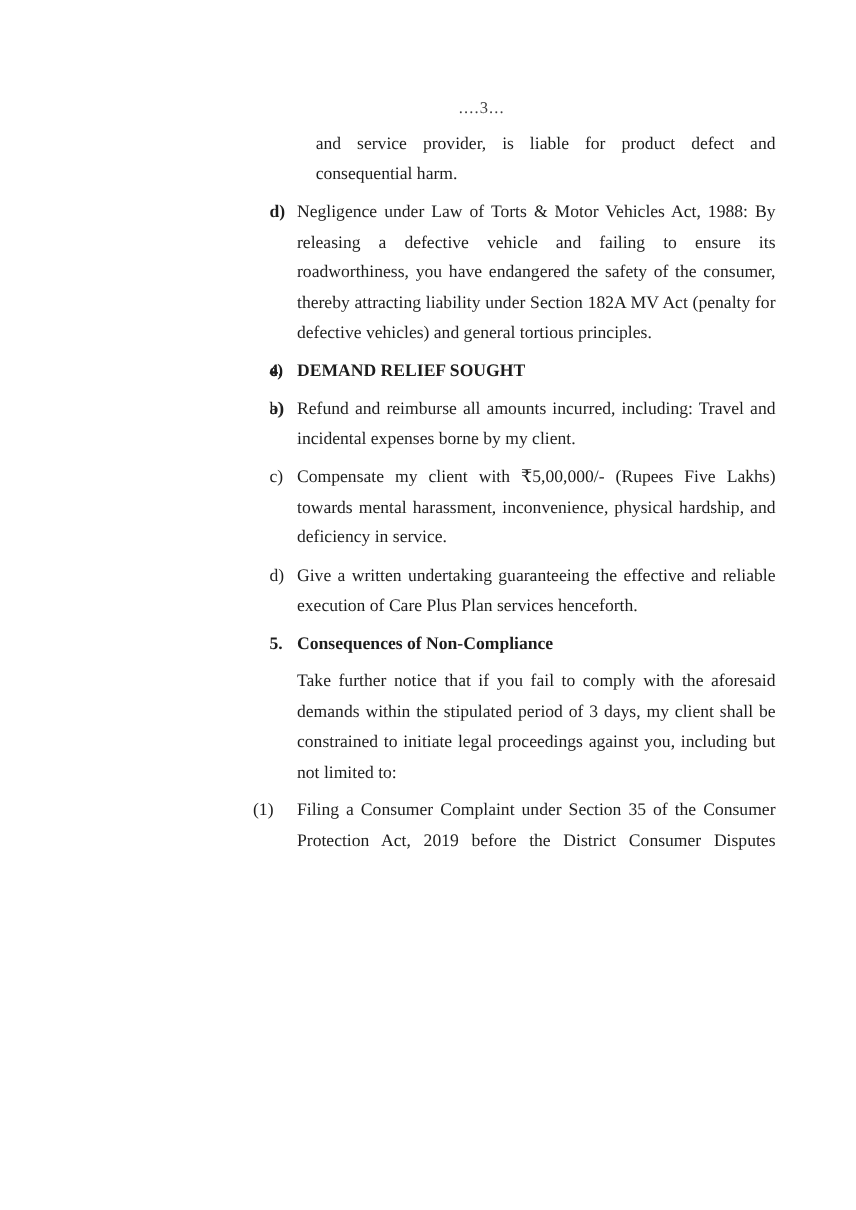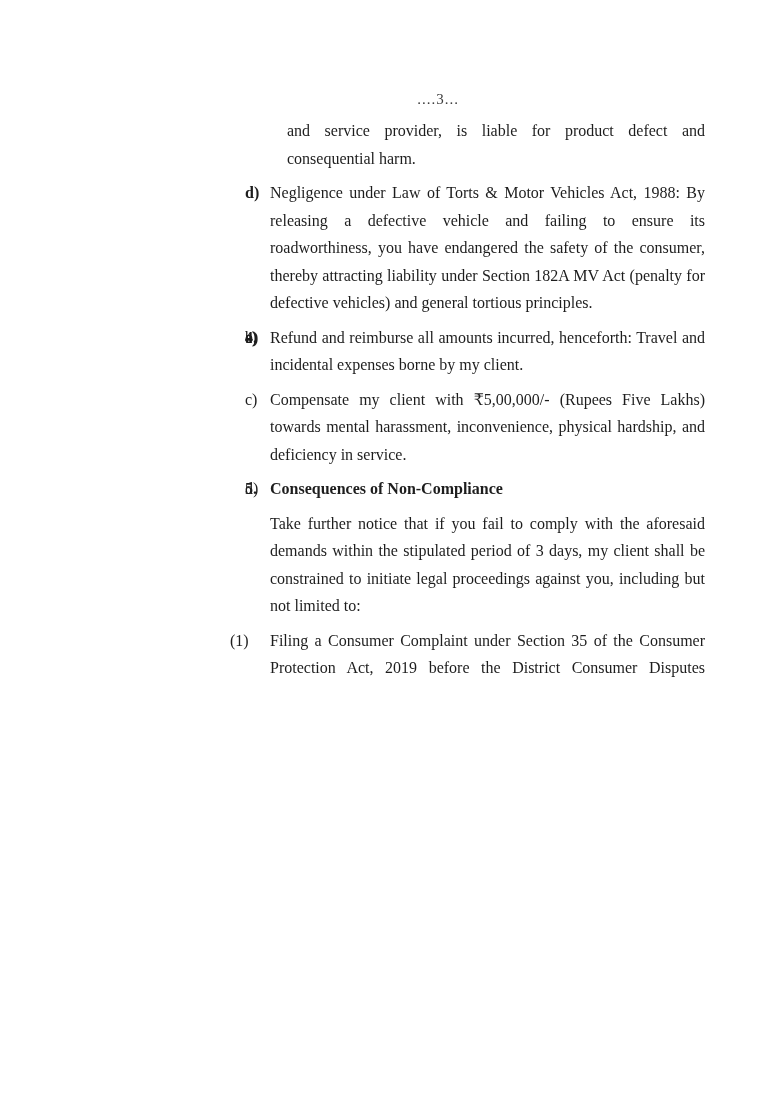--- a/index.html
+++ b/index.html
@@ -67,22 +67,22 @@
 </style>
 </head>
 <body>
 
 <div class="page">
   <div class="pageno">....3...</div>
   <div class="doc-body" id="doc-body">
       <div class="para continuation"><span>and service provider, is liable for product defect and consequential harm.</span></div>
       <div class="para item"><span class="marker bold">d)</span><span>Negligence under Law of Torts &amp; Motor Vehicles Act, 1988: By releasing a defective vehicle and failing to ensure its roadworthiness, you have endangered the safety of the consumer, thereby attracting liability under Section 182A MV Act (penalty for defective vehicles) and general tortious principles.</span></div>
       <div class="para item"><span class="marker bold">e)</span></div>
-      <div class="para heading"><span class="marker bold">4.</span></div>
+      <div class="para heading"><span class="marker bold">4.</span><span>DEMAND RELIEF SOUGHT</span></div>
       <div class="para item"><span class="marker">a)</span></div>
-      <div class="para item"><span class="marker">b)</span><span>Refund and reimburse all amounts incurred, henceforth: Travel and incidental expenses borne by my client.</span></div>
+      <div class="para item"><span class="marker">b)</span><span>Refund and reimburse all amounts incurred, including: Travel and incidental expenses borne by my client.</span></div>
       <div class="para item"><span class="marker">c)</span><span>Compensate my client with ₹5,00,000/- (Rupees Five Lakhs) towards mental harassment, inconvenience, physical hardship, and deficiency in service.</span></div>
-      <div class="para item"><span class="marker">d)</span></div>
+      <div class="para item"><span class="marker">d)</span><span>Give a written undertaking guaranteeing the effective and reliable execution of Care Plus Plan services henceforth.</span></div>
       <div class="para heading"><span class="marker bold">5.</span><span>Consequences of Non-Compliance</span></div>
       <div class="para plain"><span>Take further notice that if you fail to comply with the aforesaid demands within the stipulated period of 3 days, my client shall be constrained to initiate legal proceedings against you, including but not limited to:</span></div>
       <div class="para item justify-last"><span class="marker wide">(1)</span><span>Filing a Consumer Complaint under Section 35 of the Consumer Protection Act, 2019 before the District Consumer Disputes</span></div>
     </div>
 </div>
 
 </body></html>

